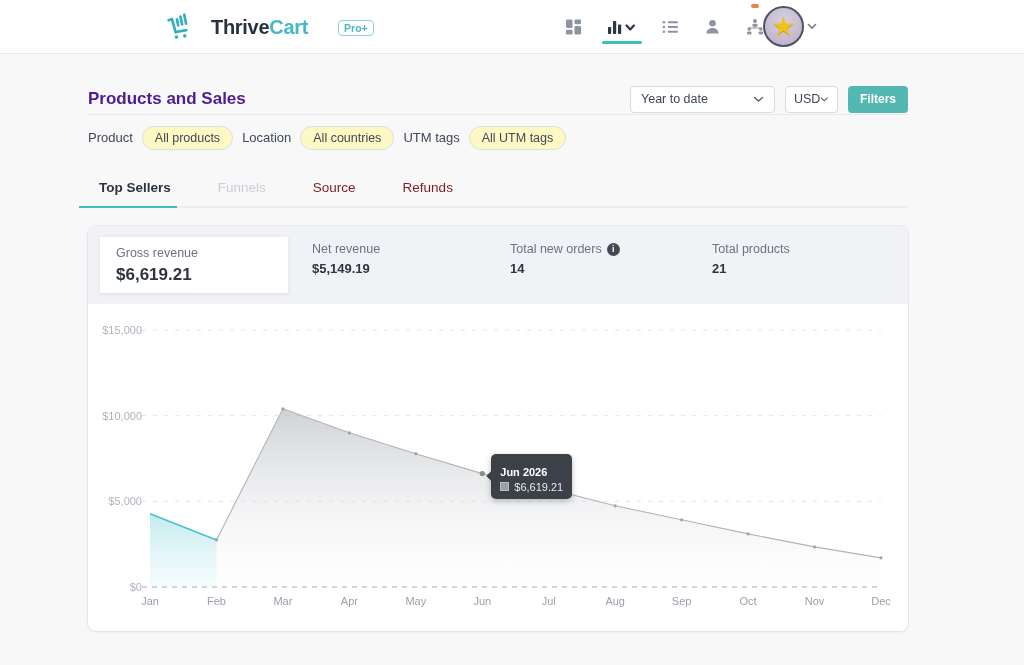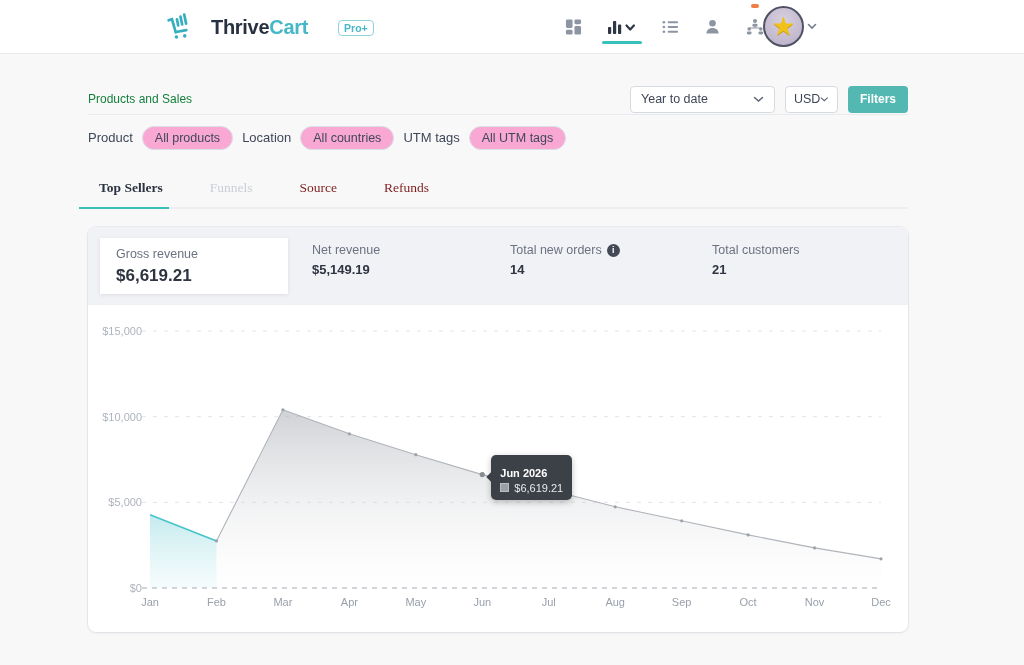--- a/index.html
+++ b/index.html
@@ -16,34 +16,34 @@
   .nav-item { position:relative; height:54px; display:flex; align-items:center; padding:0 2px; cursor:pointer; }
   .nav-item.active::after { content:""; position:absolute; left:-3px; right:-3px; bottom:10px; height:3px; background:#3ac0ba; border-radius:2px; }
   .notif-dot { position:absolute; top:4px; left:50%; transform:translateX(-50%); width:8px; height:4px; border-radius:2px; background:#ef7d44; }
   .avatar-wrap { position:absolute; left:763px; top:6px; display:flex; align-items:center; gap:3px; }
   .avatar { width:41px; height:41px; border-radius:50%; border:2px solid #4e5263; background:radial-gradient(circle at 50% 35%, #d8d0df, #b9aec7); display:flex; align-items:center; justify-content:center; cursor:pointer; }
   .avatar .star { font-size:26px; color:#f1c21b; text-shadow:0 1px 0 #c79a12; line-height:1; margin-top:-2px; }
 
   
   .content { margin:0 116px 0 88px; width:820px; }
   .title-row { padding-top:30px; height:60px; display:flex; align-items:center; }
-  .page-title { font-size:12px; font-weight:normal; color:#15803d; }
+  .page-title { font-size:17px; font-weight:bold; color:#4c1d95; }
   .title-controls { margin-left:auto; display:flex; align-items:center; gap:10px; }
   .select { background:#fff; border:1px solid #d6dae1; border-radius:4px; height:27px; display:flex; align-items:center; padding:0 10px; font-size:12.5px; color:#3e4554; cursor:pointer; }
   .select.range { width:145px; }
   .select.currency { width:53px; padding:0 8px; }
   .select .chev { margin-left:auto; }
   .btn-filters { background:#54b8b2; color:#fff; border:none; border-radius:4px; height:27px; padding:0 12px; font-size:12px; font-weight:bold; font-family:"Liberation Sans",sans-serif; cursor:pointer; }
   .divider { border-top:1px solid #e9eaee; }
 
   .filter-row { margin-top:9px; height:27px; display:flex; align-items:center; gap:9px; }
   .filter-label { font-size:13px; color:#3f4758; }
-  .chip { background:#f9a8d4; border:1px solid #dadee5; border-radius:14px; padding:4px 12px; font-size:12.5px; color:#3f4758; cursor:pointer; }
-
-  .tabs-row { margin-top:20px; display:flex; gap:27px; border-bottom:2px solid #eceef1; padding:0 1px;font-family:Liberation Serif, serif; }
+  .chip { background:#fef9c3; border:1px solid #dadee5; border-radius:14px; padding:4px 12px; font-size:12.5px; color:#3f4758; cursor:pointer; }
+
+  .tabs-row { margin-top:20px; display:flex; gap:27px; border-bottom:2px solid #eceef1; padding:0 1px; }
   .tab { position:relative; font-size:13.5px; color:#7f1d1d; padding:9px 10px 11px; cursor:pointer; }
   .tab.active { font-weight:bold; color:#2c3340; }
   .tab.active::after { content:""; position:absolute; left:-10px; right:4px; bottom:-2px; height:2px; background:#38c0b9; }
   .tab.muted { color:#c9ced6; }
 
   
   .card { margin-top:18px; background:#fff; border-radius:8px; box-shadow:0 1px 3px rgba(40,45,60,0.08), 0 0 0 1px #ededf1; height:405px; }
   .stats-band { position:relative; height:78px; background:#f1f2f6; border-radius:8px 8px 0 0; }
   .stat { position:absolute; top:16px; }
   .stat-label { font-size:12.5px; color:#6b7280; display:flex; align-items:center; gap:5px; }
@@ -198,21 +198,21 @@
         <div class="stat-value">$5,149.19</div>
       </div>
       <div class="stat s3">
         <div class="stat-label">
             <span>Total new orders</span>
             <span class="info-i">i</span>
           </div>
         <div class="stat-value">14</div>
       </div>
       <div class="stat s4">
-        <div class="stat-label">Total customers</div>
+        <div class="stat-label">Total products</div>
         <div class="stat-value">21</div>
       </div>
     </div>
 
     <div class="chart-wrap">
       <svg id="chart-svg" width="812" height="327" viewBox="0 0 812 327">
         <defs>
           <linearGradient id="teal-gradient" x1="0" y1="0" x2="0" y2="1">
             <stop offset="0%" stop-color="rgba(137,214,222,0.50)"></stop>
             <stop offset="100%" stop-color="rgba(219,243,246,0.28)"></stop>

